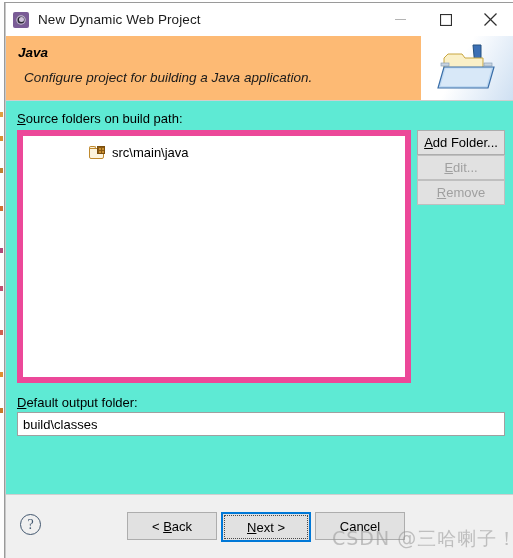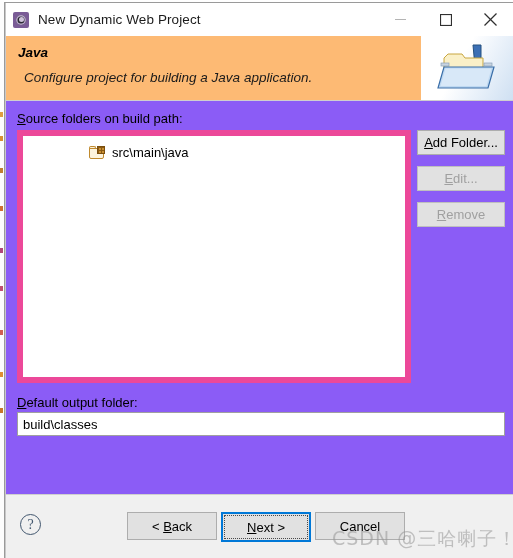--- a/index.html
+++ b/index.html
@@ -118,21 +118,21 @@
     font-size: 13.5px; color: #1b1b1b;
   }
   .header-art {
     position: absolute; right: 0; top: 0; width: 92px; height: 64px;
     background: linear-gradient(118deg, #ffffff 0%, #ffffff 42%, #eef4fb 62%, #cfe0f2 100%);
   }
 
   
   .body {
     position: absolute; left: 0; top: 98px; right: 0; bottom: 64px;
-    background: #8b5cf6;
+    background: #5eead4;
   }
   .field-label {
     position: absolute;
     font-size: 13px; color: #000000;
   }
   .field-label u { text-decoration: underline; }
 
   .listbox {
     position: absolute;
     left: 11px; top: 29px;
@@ -177,21 +177,21 @@
       linear-gradient(to right, #8a5a12 1px, transparent 1px) 0 0/3px 3px,
       linear-gradient(to bottom, #8a5a12 1px, transparent 1px) 0 0/3px 3px,
       #c98f33;
     border: 1px solid #7b4e0c;
   }
 
   .side-btns {
     position: absolute;
     left: 411px; top: 29px;
     width: 88px;
-    display: flex; flex-direction: column; gap: 11px;
+    display: flex; flex-direction: column; 
   }
   .btn {
     height: 25px;
     background: #e1e1e1;
     border: 1px solid #adadad;
     font-size: 13px;
     color: #000000;
     font-family: "Liberation Sans", sans-serif;
     display: flex; align-items: center; justify-content: center;
     padding: 0;

